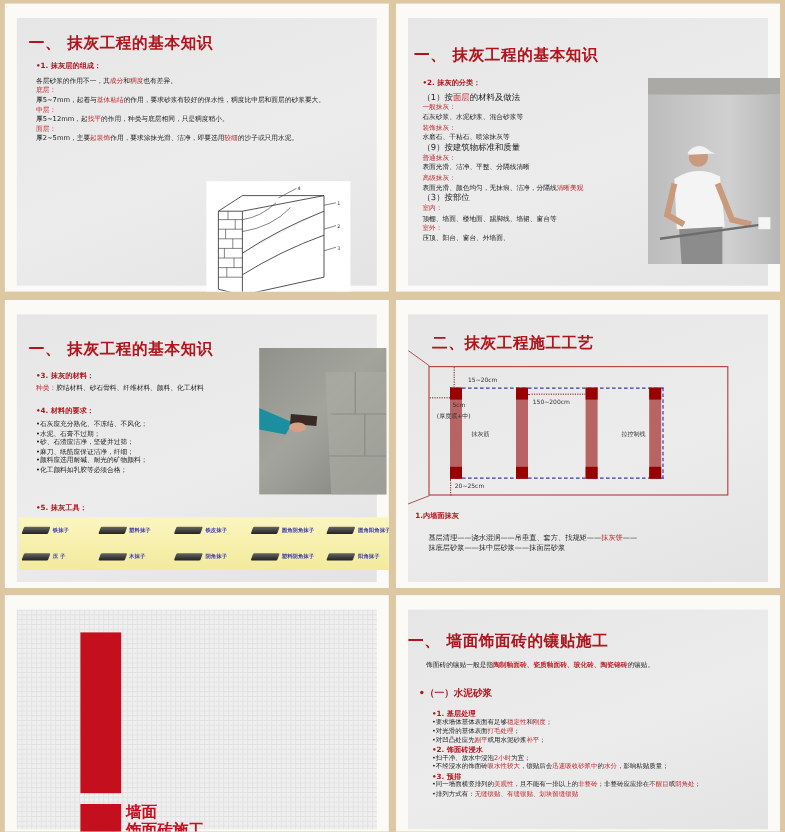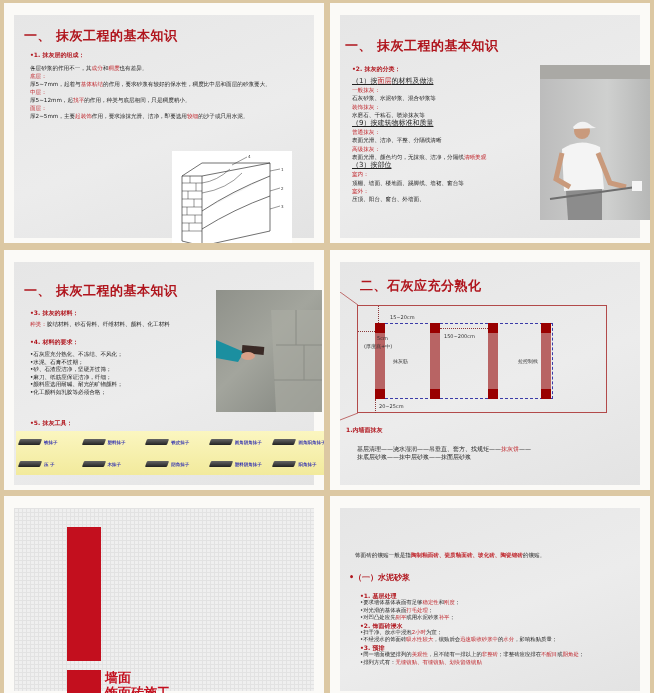--- a/index.html
+++ b/index.html
@@ -30,21 +30,21 @@
     position: absolute;
     color: #b0151d;
     font-weight: bold;
     font-size: 13px;
     white-space: nowrap;
     letter-spacing: 0.5px;
   }
   .sub { color: #b0151d; font-weight: bold; font-size: 6px; }
   .txt { font-size: 5.6px; color: #222; line-height: 8px; }
   .red { color: #c0282e; }
-  .mid { font-size: 7px; color: #222; line-height: 9px; text-decoration: underline; }
+  .mid { font-size: 7px; color: #222; line-height: 9px; }
   .blk { position: absolute; }
 
   
   .drawing {
     position: absolute; left: 158px; top: 136px; width: 120px; height: 98px;
     background: #fff;
   }
   
   .photo-painter {
     position: absolute; left: 200px; top: 50px; width: 112px; height: 155px;
@@ -223,21 +223,21 @@
       <div class="tool">
           <span class="tool-shape"></span>
           <span>阳角抹子</span>
         </div>
     </div>
   </div>
 </div>
 
 <div class="slide s4">
   <div class="slide-inner">
-    <div class="title" style="left:20px;top:15px;">二、石灰应充分熟化</div>
+    <div class="title" style="left:20px;top:15px;">二、抹灰工程施工工艺</div>
     <svg class="blk" style="left:0;top:30px;" width="20" height="140">
       <line x1="0" y1="0" x2="18" y2="13" stroke="#b24a4a" stroke-width="0.8"></line>
       <line x1="0" y1="128" x2="18" y2="121" stroke="#b24a4a" stroke-width="0.8"></line>
     </svg>
     <div class="diag">
       <div class="dash-box"></div>
       <div class="col" style="left:17px;"></div>
       <div class="col" style="left:72px;"></div>
       <div class="col" style="left:130px;"></div>
       <div class="col" style="left:183px;"></div>
@@ -267,20 +267,21 @@
     <div class="redbar" style="left:53px;top:162px;width:34px;height:40px;"></div>
     <div class="blk" style="left:91px;top:162px;color:#c30f1e;font-weight:bold;font-size:13px;line-height:15px;">
       <div>墙面</div>
       <div>饰面砖施工</div>
     </div>
   </div>
 </div>
 
 <div class="slide s6">
   <div class="slide-inner">
+    <div class="title" style="left:0;top:17px;">一、 墙面饰面砖的镶贴施工</div>
     <div class="blk txt" style="left:15px;top:43px;width:290px;"><span>饰面砖的镶贴一般是指</span><span class="red" style="font-weight:bold">陶制釉面砖、瓷质釉面砖、玻化砖、陶瓷锦砖</span><span>的镶贴。</span></div>
     <div class="blk" style="left:9px;top:64px;color:#b0151d;font-weight:bold;font-size:8px;">•（一）水泥砂浆</div>
     <div class="blk txt" style="left:20px;top:84px;width:240px;line-height:7.4px;font-size:5.4px;">
       <div class="sub">•1.  基层处理</div>
       <div><span>•要求墙体基体表面有足够</span><span class="red">稳定性</span><span>和</span><span class="red">刚度</span><span>；</span></div>
       <div><span>•对光滑的基体表面</span><span class="red">打毛处理</span><span>；</span></div>
       <div><span>•对凹凸处应先</span><span class="red">剔平</span><span>或用水泥砂浆</span><span class="red">补平</span><span>；</span></div>
       <div class="sub">•2.  饰面砖浸水</div>
       <div><span>•扫干净、放水中浸泡</span><span class="red">2小时</span><span>为宜；</span></div>
       <div><span>•不经浸水的饰面砖</span><span class="red">吸水性较大</span><span>，镶贴后会</span><span class="red">迅速吸收砂浆中</span><span>的</span><span class="red">水分</span><span>，影响粘贴质量；</span></div>

